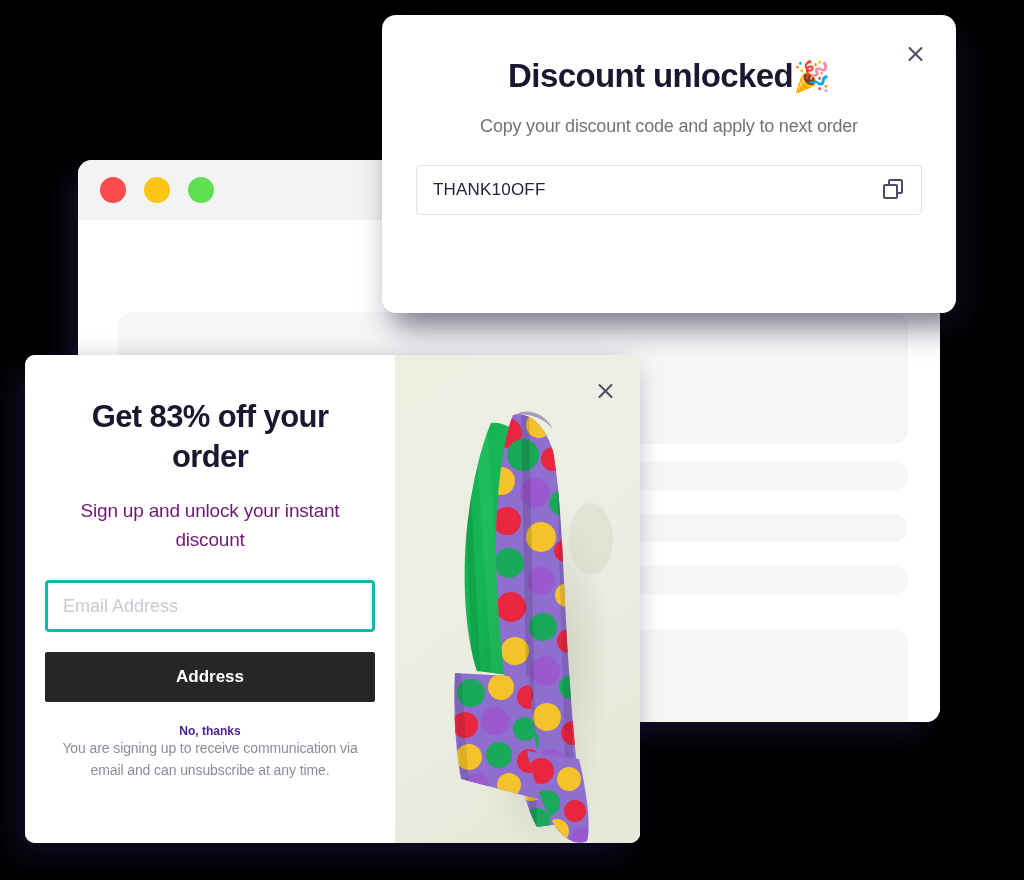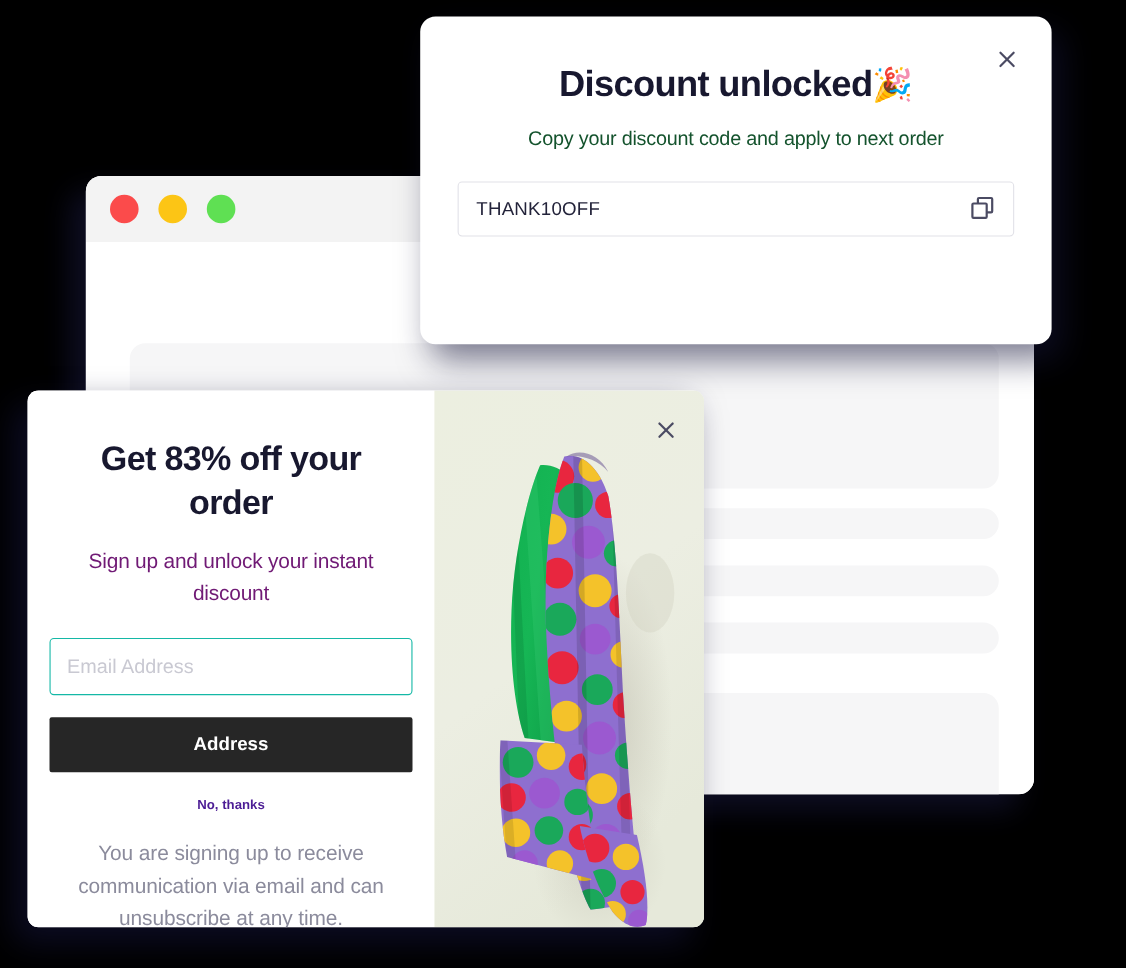--- a/index.html
+++ b/index.html
@@ -126,21 +126,21 @@
     letter-spacing: -0.6px;
     color: #18182f;
     line-height: 1.1;
   }
   .discount-title .party { font-size: 30px; }
 
   .discount-sub {
     text-align: center;
     margin-top: 22px;
     font-size: 18px;
-    color: #14532d;
+    color: #737373;
     letter-spacing: -0.2px;
   }
 
   .code-field {
     margin-top: 28px;
     height: 50px;
     border: 1px solid #e2e2e8;
     border-radius: 4px;
     background: #ffffff;
     display: flex;
@@ -221,21 +221,21 @@
     font-size: 19px;
     color: #701a75;
     line-height: 1.5;
     letter-spacing: -0.2px;
     padding: 0 14px;
   }
   .email-input {
     margin-top: 26px;
     width: 330px;
     height: 52px;
-    border: 1px solid #14b8a6;
+    border: 3px solid #14b8a6;
     border-radius: 4px;
     padding: 0 15px;
     font-family: "Liberation Sans", sans-serif;
     font-size: 18px;
     color: #23233a;
     background: #ffffff;
     outline: none;
   }
   .email-input::placeholder { color: #c9c9d2; }
 
@@ -255,22 +255,21 @@
   .no-thanks {
     display: block;
     margin-top: 22px;
     font-size: 12px;
     font-weight: 700;
     color: #4c1d95;
     text-decoration: none;
     cursor: pointer;
   }
   .fine-print {
-    margin-top: 24px;
-    font-size: 19px;
+    font-size: 14px;
     color: #8b8b9c;
     line-height: 1.55;
     letter-spacing: -0.1px;
     padding: 0 8px;
   }
 
   
   .signup-right {
     position: relative;
     width: 245px;

